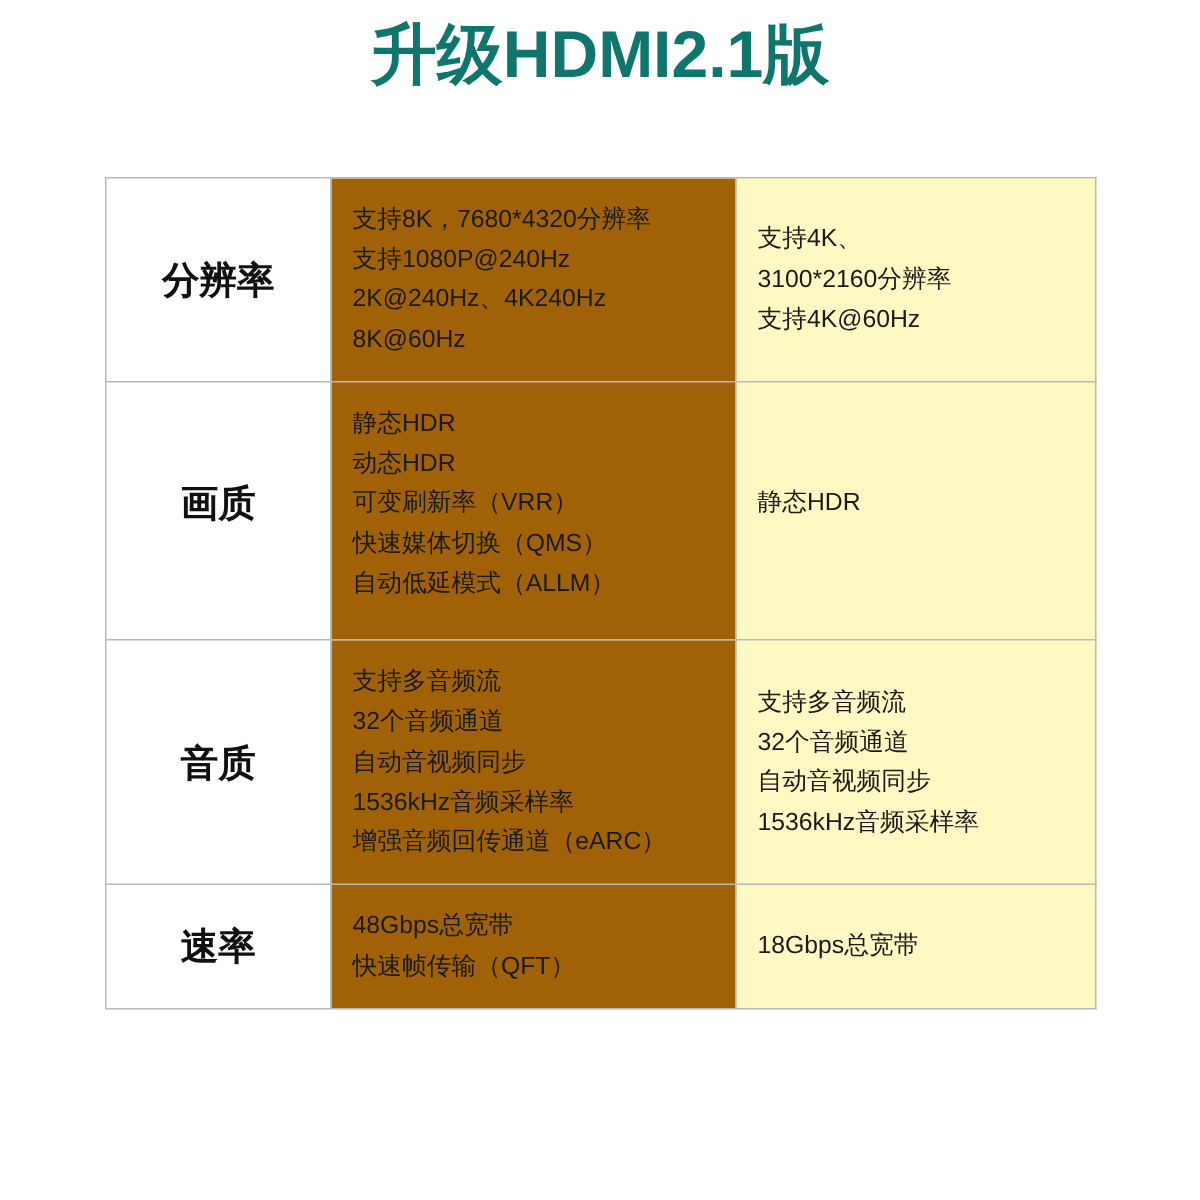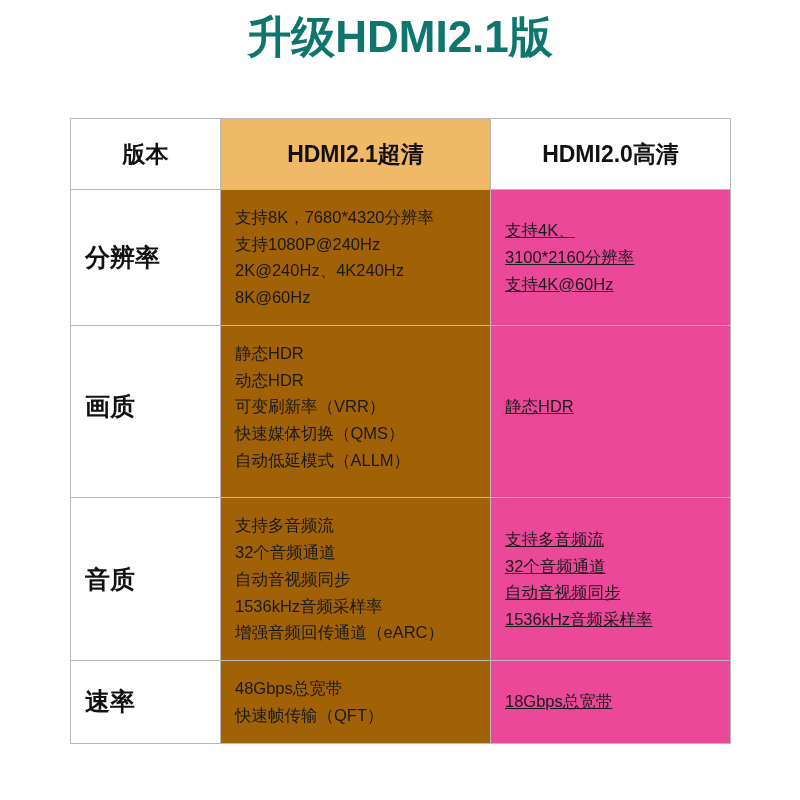--- a/index.html
+++ b/index.html
@@ -56,20 +56,21 @@
   }
   .col-label { width: 150px; }
   .col-a { width: 270px; }
   .col-b { width: 240px; }
 
   .cell-inner {
     padding: 10px 14px;
     box-sizing: border-box;
   }
   .label-cell {
+    text-align: center;
     font-size: 25px;
     font-weight: bold;
     color: #111;
     background: #ffffff;
   }
   .head-cell {
     text-align: center;
     font-size: 23px;
     font-weight: bold;
     color: #111;
@@ -78,22 +79,21 @@
   .head-a {
     background: #f0b968;
   }
   .head-b {
     background: #ffffff;
   }
   .body-a {
     background: #a16207;
   }
   .body-b {
-    background: #ec4899;
-    text-decoration: underline;
+    background: #fef9c3;
   }
   .lines {
     font-size: 16.5px;
     line-height: 1.62;
     color: #1a1a1a;
     text-align: left;
   }
   .lines div {
     white-space: nowrap;
   }
@@ -112,31 +112,20 @@
   </div>
 
   <div class="table-wrap">
     <table class="spec">
       <colgroup>
         <col class="col-label">
         <col class="col-a">
         <col class="col-b">
       </colgroup>
       <tbody>
-        <tr>
-          <td class="head-cell head-b">
-            <div class="cell-inner">版本</div>
-          </td>
-          <td class="head-cell head-a">
-            <div class="cell-inner">HDMI2.1超清</div>
-          </td>
-          <td class="head-cell head-b">
-            <div class="cell-inner">HDMI2.0高清</div>
-          </td>
-        </tr>
 
         <tr class="r-res">
           <td class="label-cell">
             <div class="cell-inner">分辨率</div>
           </td>
           <td class="body-a">
             <div class="cell-inner lines">
               <div>支持8K，7680*4320分辨率</div>
               <div>支持1080P@240Hz</div>
               <div>2K@240Hz、4K240Hz</div>

